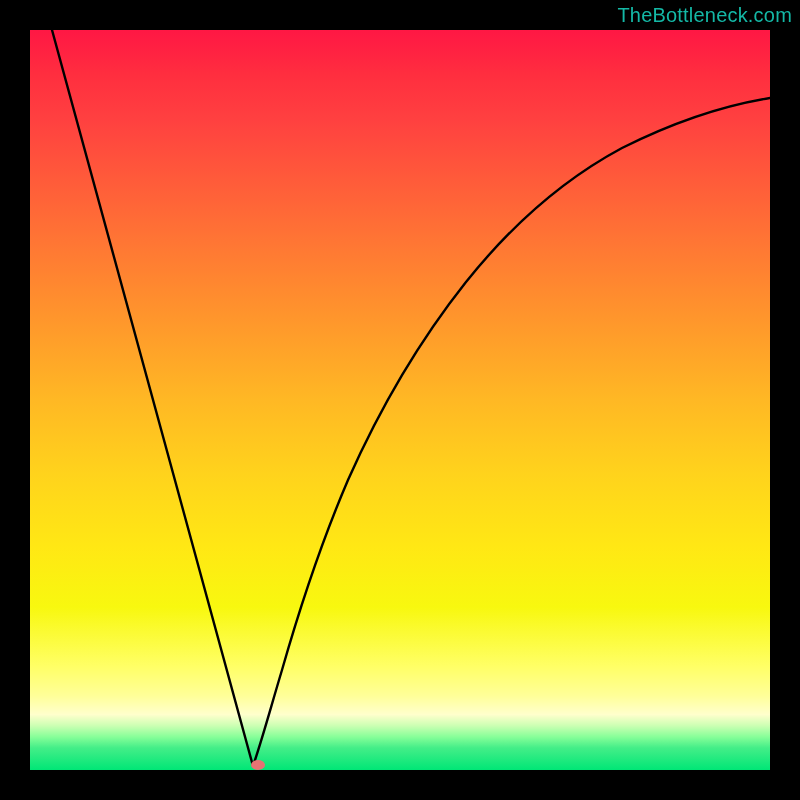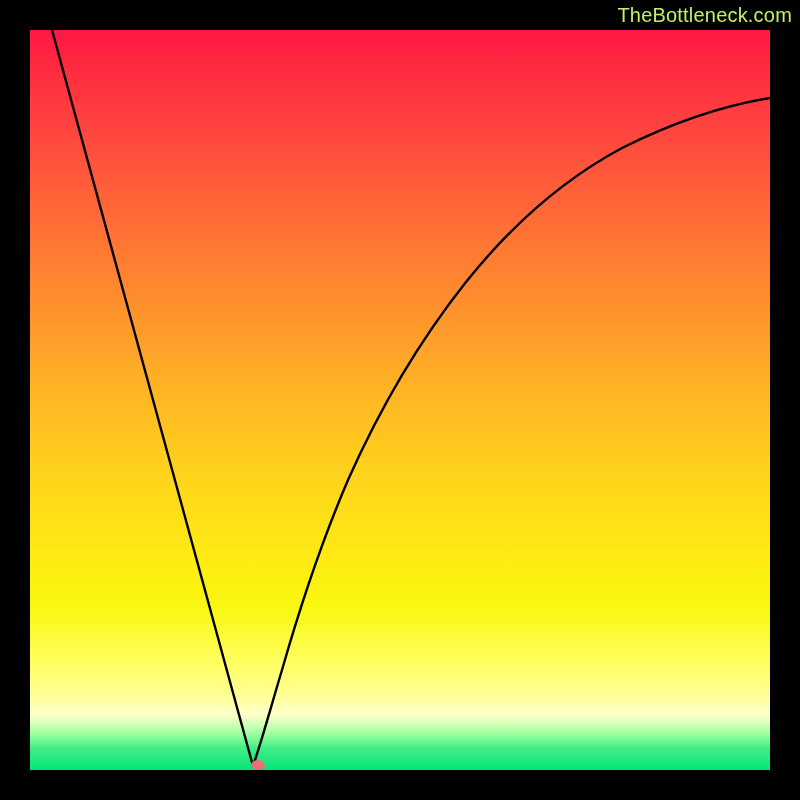--- a/index.html
+++ b/index.html
@@ -42,21 +42,21 @@
       #00e676 100%
     );
   }
   .watermark {
     position: absolute;
     top: 4px;
     right: 8px;
     font-family: Arial, Helvetica, sans-serif;
     font-size: 20px;
     font-weight: 500;
-    color: #bef264;
+    color: #14b8a6;
     letter-spacing: 0.2px;
   }
   svg.curve {
     position: absolute;
     left: 0;
     top: 0;
     width: 740px;
     height: 740px;
     pointer-events: none;
   }

